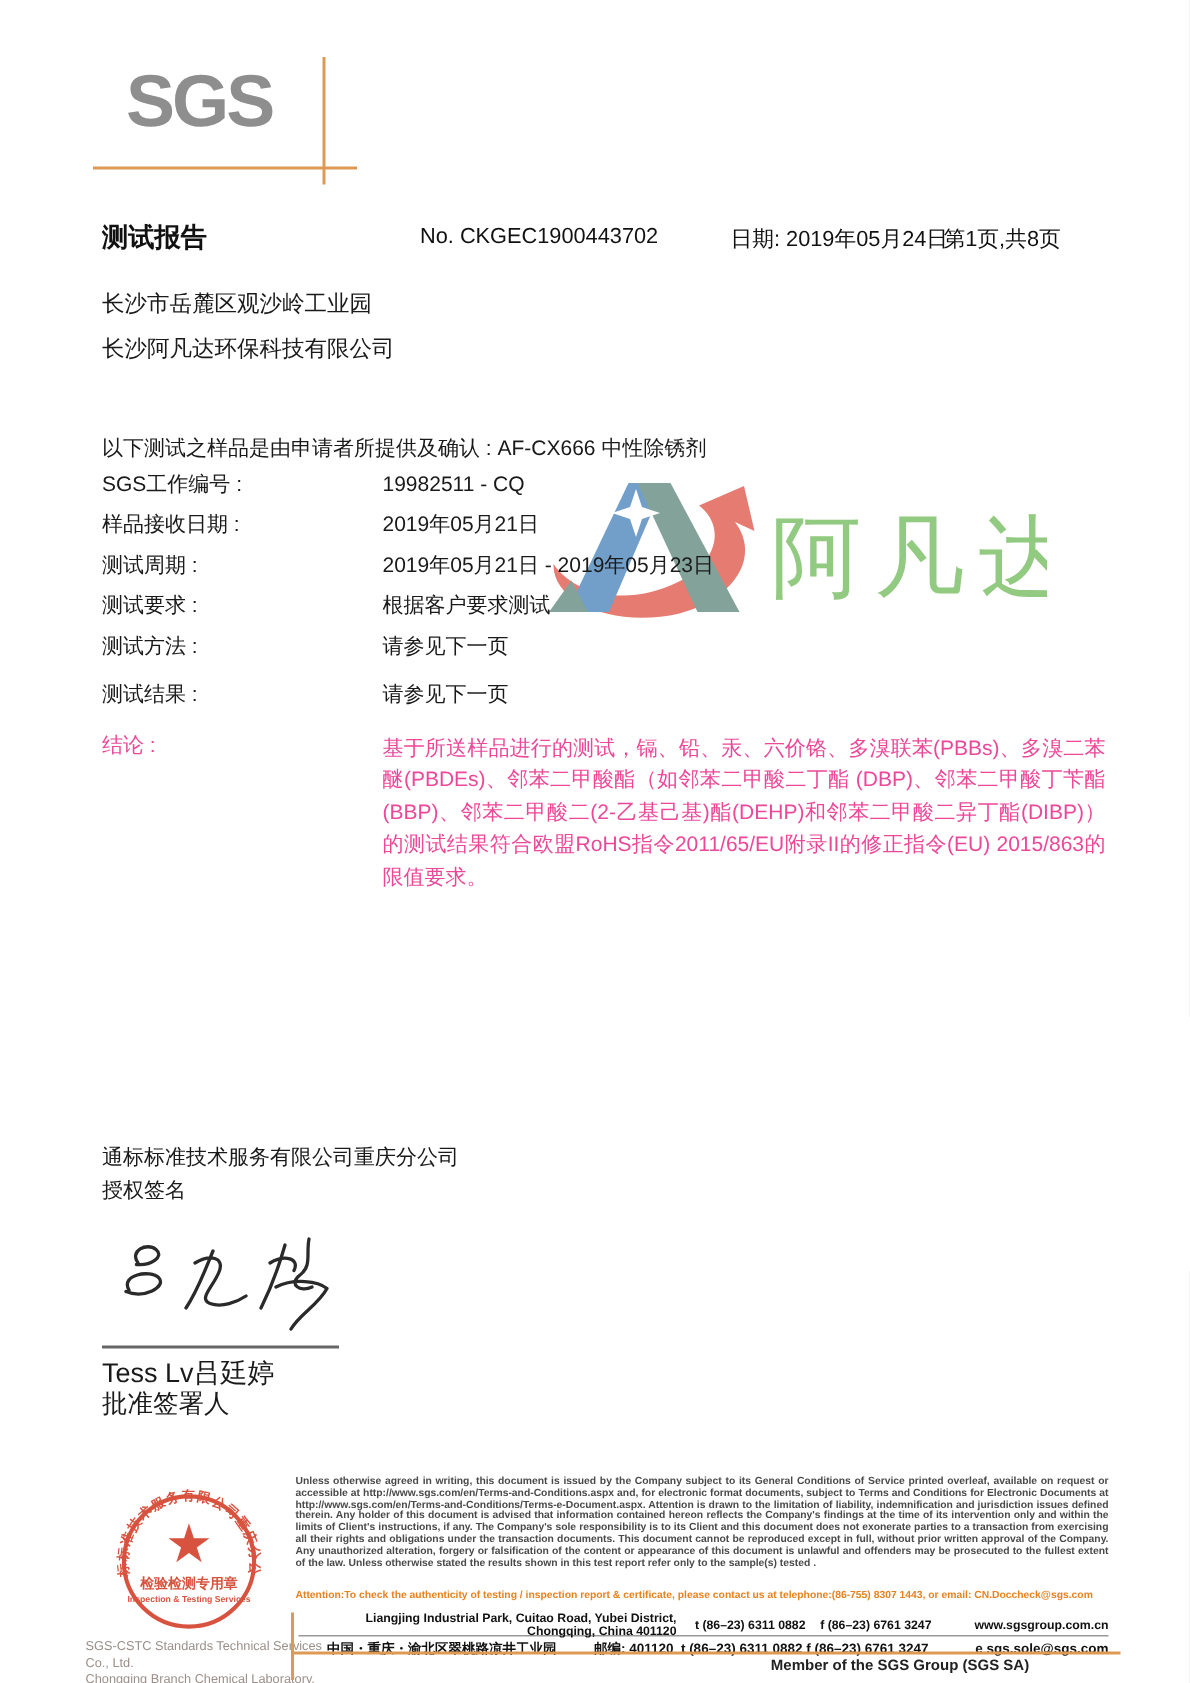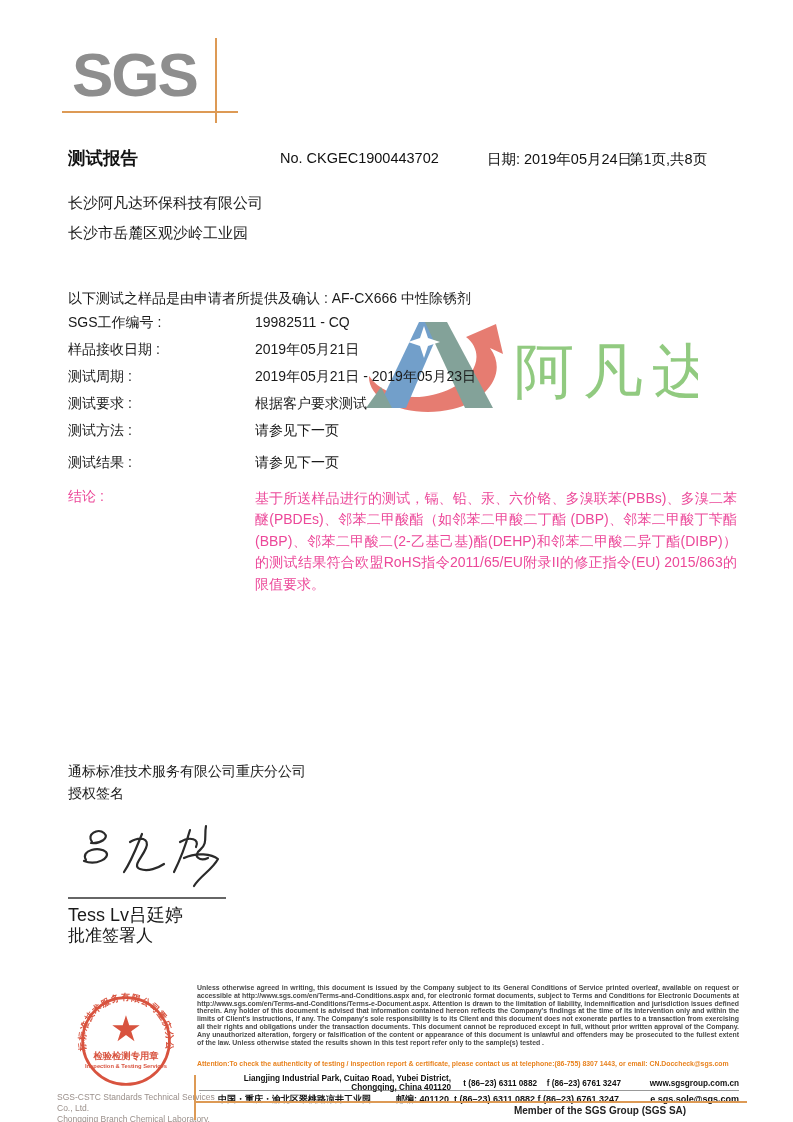--- a/index.html
+++ b/index.html
@@ -5,21 +5,21 @@
   * { margin:0; padding:0; box-sizing:border-box; }
   html,body { background:#e9e9e9; }
   body { font-family:"Liberation Sans","DejaVu Sans",sans-serif; }
   #page {
     position:relative; width:793px; height:1122px; background:#ffffff;
     margin:0 auto; overflow:hidden; color:#222;
   }
   .abs { position:absolute; }
 
   
-  .sgs-logo { left:72px; top:44px; font-size:62px; font-weight:bold; color:#8e8e8e;
+  .sgs-logo { left:84px; top:44px; font-size:49px; font-weight:bold; color:#8e8e8e;
               letter-spacing:-2px; line-height:1; }
   .crop-h { left:62px; top:111px; width:176px; height:2px; background:#dd9a55; }
   .crop-v { left:215px; top:38px; width:2px; height:85px; background:#dd9a55; }
 
   
   .doc-title { left:68px; top:146px; font-size:17.5px; font-weight:bold; color:#111; }
   .report-no { left:280px; top:150px; font-size:14.5px; color:#111; }
   .report-date { left:487px; top:150px; font-size:14.5px; color:#111; }
   .page-info { left:629px; top:150px; font-size:14.5px; color:#111; }
 
@@ -78,22 +78,22 @@
   <div class="abs sgs-logo">SGS</div>
   <div class="abs crop-h"></div>
   <div class="abs crop-v"></div>
 
   <div class="abs doc-title">测试报告</div>
   <div class="abs report-no">No. CKGEC1900443702</div>
   <div class="abs report-date">日期: 2019年05月24日</div>
   <div class="abs page-info">第1页,共8页</div>
 
   <div class="abs applicant">
+    <div>长沙市岳麓区观沙岭工业园</div>
     <div>长沙阿凡达环保科技有限公司</div>
-    <div>长沙市岳麓区观沙岭工业园</div>
   </div>
 
   <div class="abs sample-intro">以下测试之样品是由申请者所提供及确认 : AF-CX666 中性除锈剂</div>
 
   <svg class="abs watermark" viewBox="0 0 332 98" xmlns="http://www.w3.org/2000/svg">
     <path d="M 130,8 L 100,21 C 117,34 114,58 86,72 C 54,88 18,82 3,60 C 2,86 44,103 87,93 C 122,84 142,56 124,32 L 137,38 Z" fill="#e5756a"></path>
     <polygon points="12,92 40,92 77,6 53,6" fill="#6b9ac8"></polygon>
     <polygon points="59,6 81,6 127,92 99,92" fill="#7d9e94"></polygon>
     <polygon points="0,92 26,92 15,71" fill="#7d9e94"></polygon>
     <polygon points="58,10 62,22 74,26 62,30 58,42 54,30 42,26 54,22" fill="#ffffff"></polygon>

